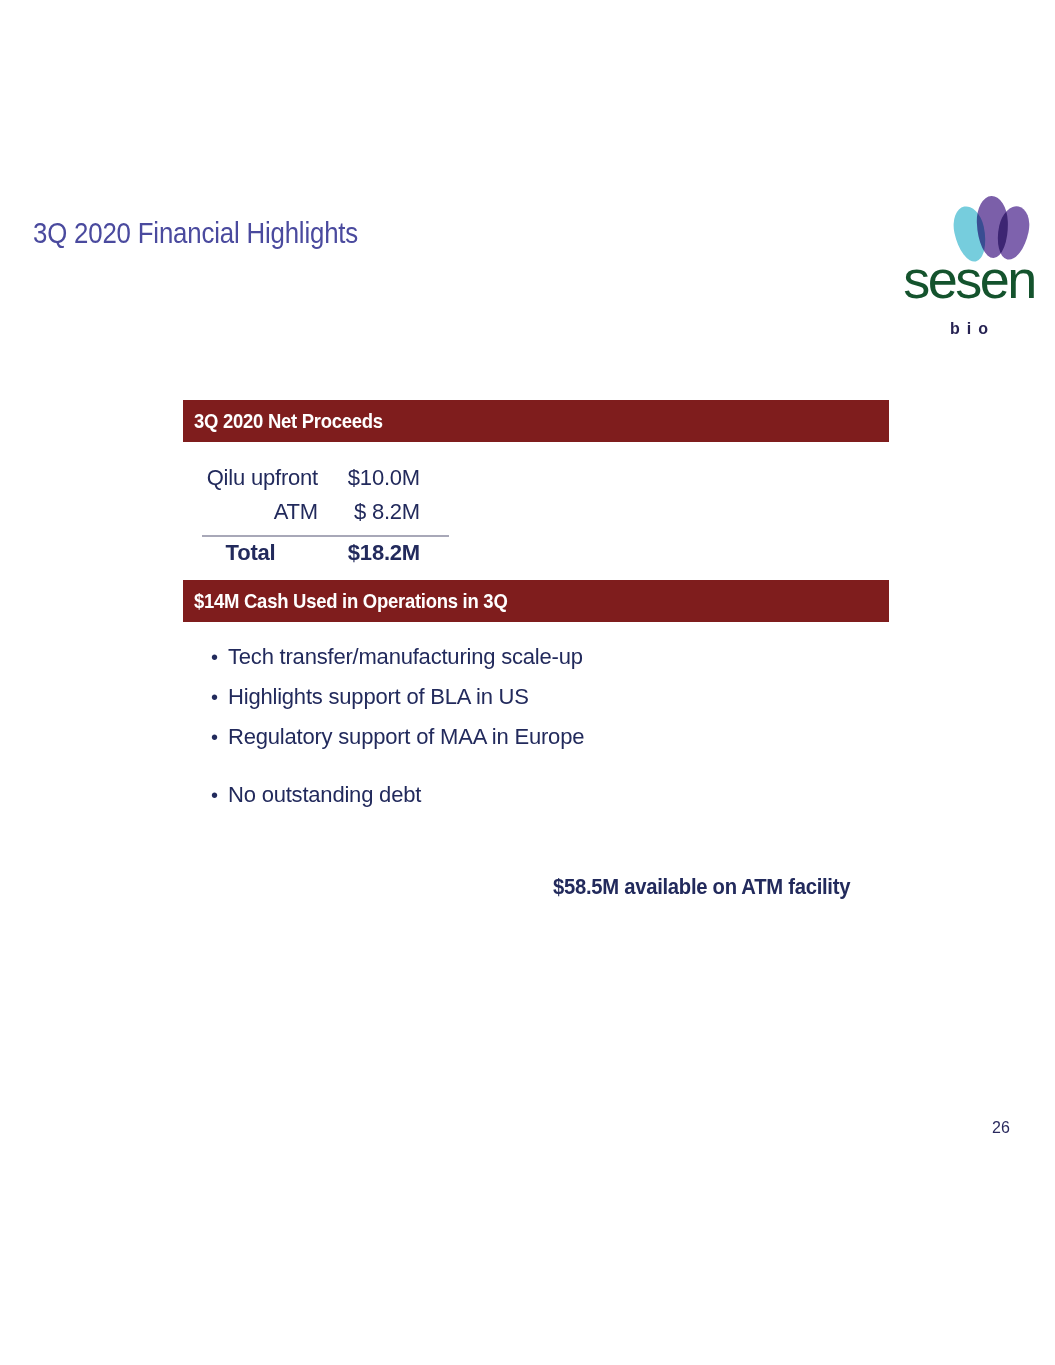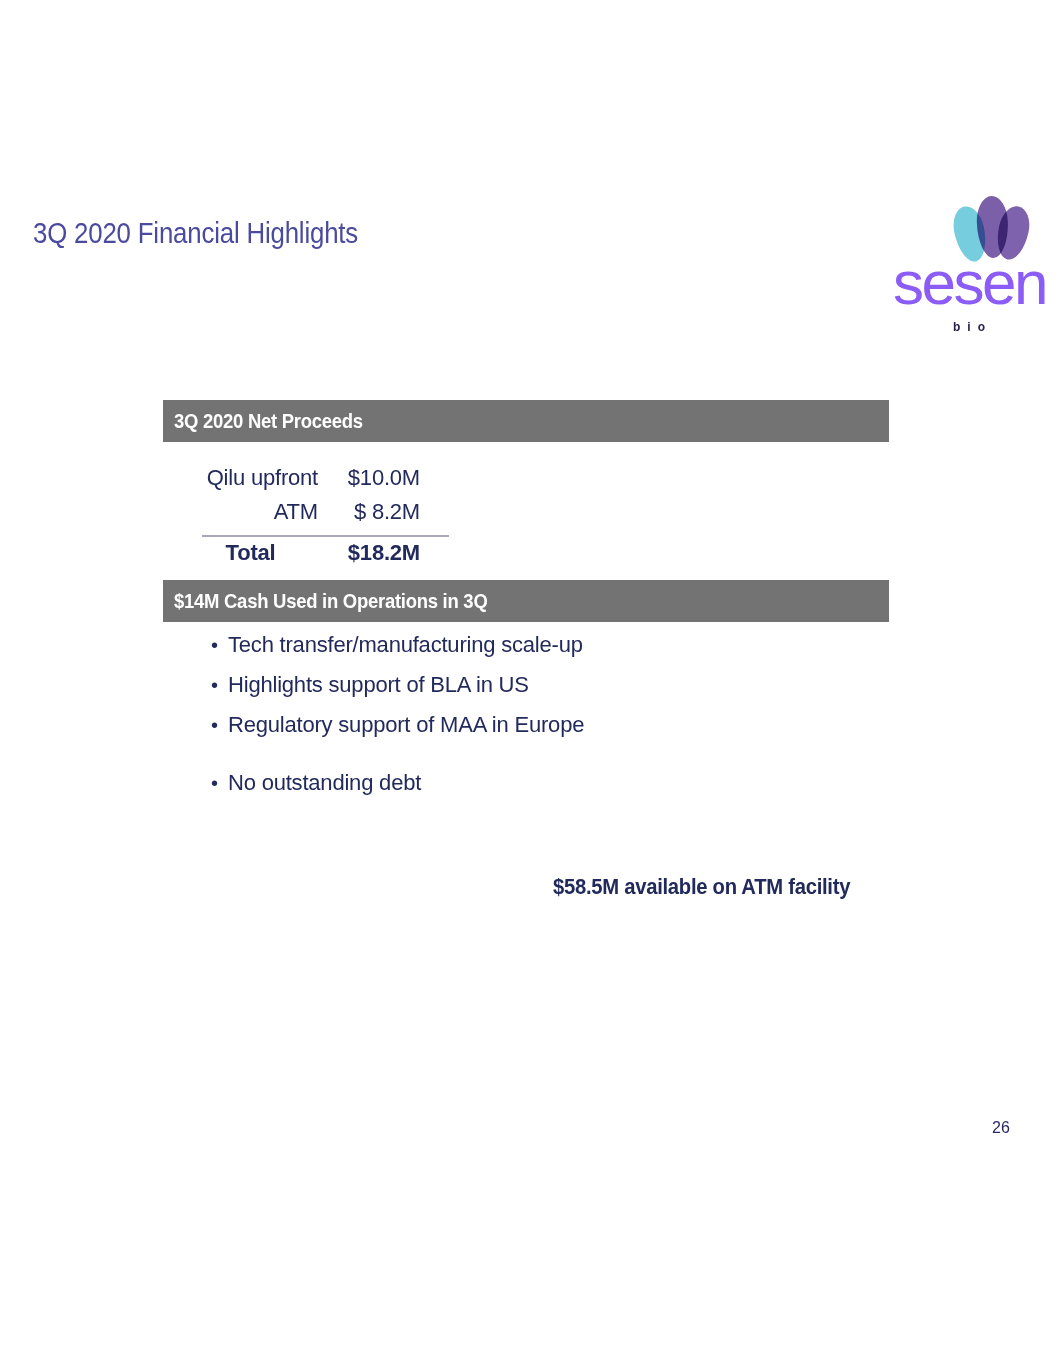--- a/index.html
+++ b/index.html
@@ -75,61 +75,62 @@
     background: #7e62ad;
     transform: rotate(12deg);
   }
   .logo-wordmark {
     position: absolute;
     left: 0px;
     top: 56px;
     width: 152px;
     text-align: center;
     font-family: "Liberation Sans", sans-serif;
-    font-size: 62px;
+    font-size: 54px;
     font-weight: 400;
     letter-spacing: -2.5px;
-    color: #8b5cf6;
+    color: #14532d;
     line-height: 1;
   }
   .logo-sub {
     position: absolute;
     left: 0px;
     top: 124px;
     width: 152px;
     text-align: center;
     font-family: "Liberation Sans", sans-serif;
-    font-size: 12px;
+    font-size: 16px;
     font-weight: 700;
     letter-spacing: 7px;
     text-indent: 7px;
     color: #262252;
   }
 
   
   .content {
     position: absolute;
     left: 163px;
     top: 400px;
     width: 726px;
   }
 
   .section-bar {
-    background: #737373;
+    background: #7f1d1d;
     color: #ffffff;
     height: 42px;
     display: flex;
     align-items: center;
     padding: 0 0 0 11px;
     box-sizing: border-box;
     font-family: "Liberation Sans", sans-serif;
     font-size: 21px;
     font-weight: 700;
     letter-spacing: -0.3px;
     white-space: nowrap;
+    margin-left: 20px;
   }
   .section-bar .bar-text {
     transform: scaleX(0.88);
     transform-origin: left center;
   }
 
   
   .body-text {
     font-family: "Liberation Sans", sans-serif;
     color: #222a5c;
@@ -187,21 +188,21 @@
     align-items: baseline;
     height: 40px;
     padding-left: 48px;
   }
   .bullet-dot {
     width: 17px;
     color: #222a5c;
     font-size: 20px;
     line-height: 1;
   }
-  .bullet-label { white-space: nowrap; }
+  .bullet-label { white-space: nowrap; margin-top: 12px; }
 
   .bullets.tight { padding: 10px 0 8px 0; }
   .bullets.tight .bullet-item { padding-left: 48px; }
 
   
   .atm-area {
     position: relative;
     padding-top: 14px;
     min-height: 120px;
   }

